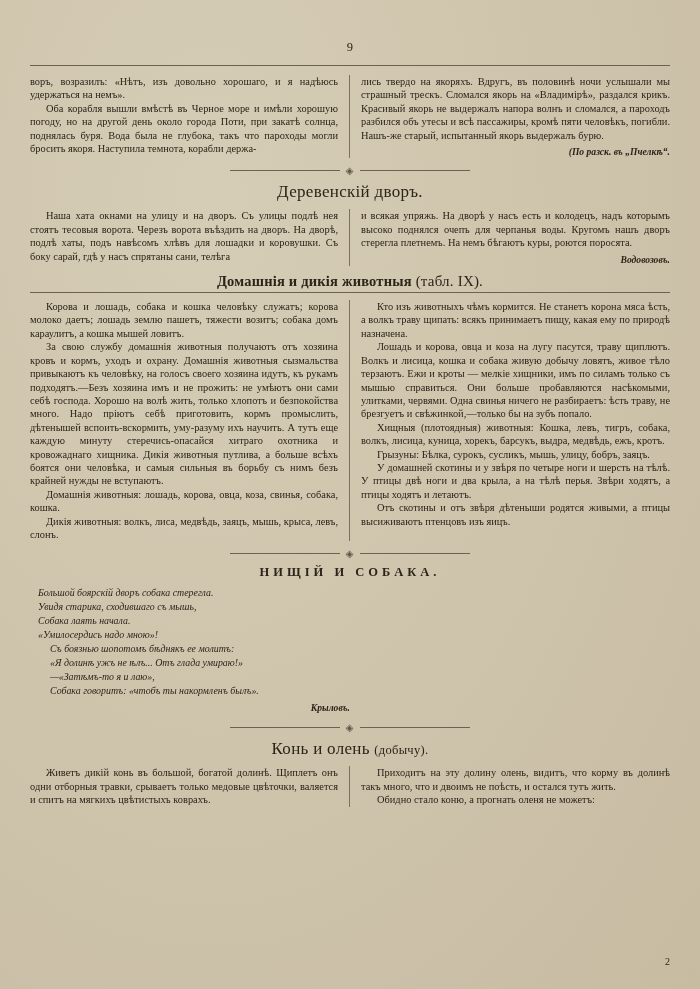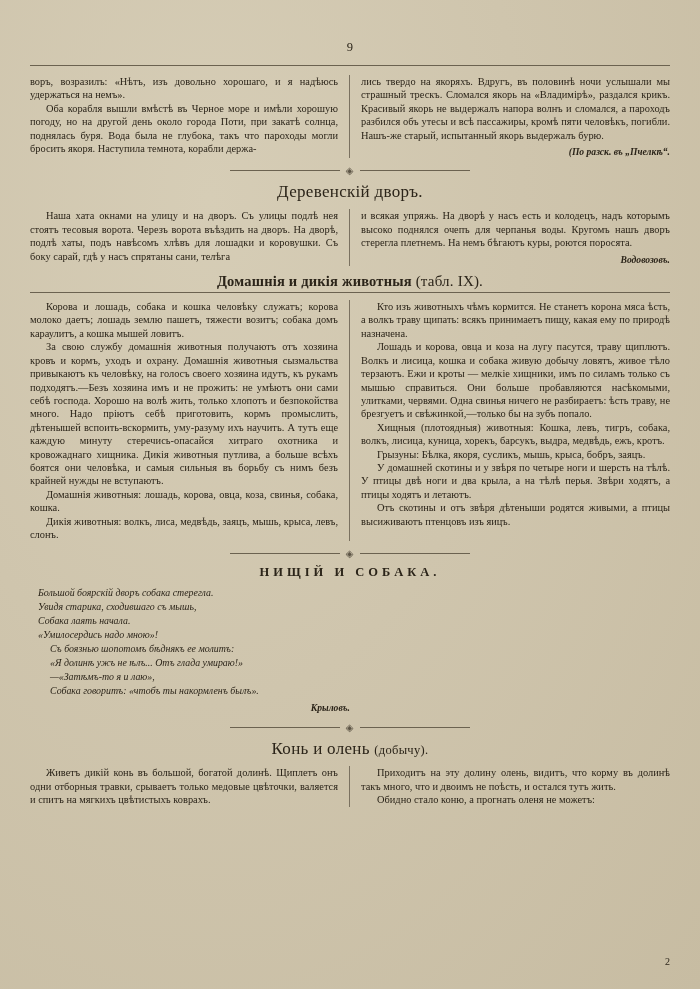--- a/index.html
+++ b/index.html
@@ -168,21 +168,21 @@
       <div class="col left">
         <p class="ind">Корова и лошадь, собака и кошка человѣку служатъ; корова молоко даетъ; лошадь землю пашетъ, тяжести возитъ; собака домъ караулитъ, а кошка мышей ловитъ.</p>
         <p class="ind">За свою службу домашнія животныя получаютъ отъ хозяина кровъ и кормъ, уходъ и охрану. Домашнія животныя сызмальства привыкаютъ къ человѣку, на голосъ своего хозяина идутъ, къ рукамъ подходятъ.—Безъ хозяина имъ и не прожить: не умѣютъ они сами себѣ господа. Хорошо на волѣ жить, только хлопотъ и безпокойства много. Надо прiютъ себѣ приготовить, кормъ промыслить, дѣтенышей вспоить-вскормить, уму-разуму ихъ научить. А тутъ еще каждую минуту стеречись-опасайся хитраго охотника и кровожаднаго хищника. Дикія животныя путлива, а больше всѣхъ боятся они человѣка, и самыя сильныя въ борьбу съ нимъ безъ крайней нужды не вступаютъ.</p>
         <p class="ind">Домашнія животныя: лошадь, корова, овца, коза, свинья, собака, кошка.</p>
         <p class="ind">Дикія животныя: волкъ, лиса, медвѣдь, заяцъ, мышь, крыса, левъ, слонъ.</p>
       </div>
       <div class="col right">
         <p class="ind">Кто изъ животныхъ чѣмъ кормится. Не станетъ корона мяса ѣсть, а волкъ траву щипать: всякъ принимаетъ пищу, какая ему по природѣ назначена.</p>
         <p class="ind">Лошадь и корова, овца и коза на лугу пасутся, траву щиплютъ. Волкъ и лисица, кошка и собака живую добычу ловятъ, живое тѣло терзаютъ. Ежи и кроты — мелкіе хищники, имъ по силамъ только съ мышью справиться. Они больше пробавляются насѣкомыми, улитками, червями. Одна свинья ничего не разбираетъ: ѣсть траву, не брезгуетъ и свѣжинкой,—только бы на зубъ попало.</p>
         <p class="ind">Хищныя (плотоядныя) животныя: Кошка, левъ, тигръ, собака, волкъ, лисица, куница, хорекъ, барсукъ, выдра, медвѣдь, ежъ, кротъ.</p>
-        <p class="ind">Грызуны: Бѣлка, якоря, сусликъ, мышь, крыса, бобръ, заяцъ.</p>
+        <p class="ind">Грызуны: Бѣлка, сурокъ, сусликъ, мышь, улицу, бобръ, заяцъ.</p>
         <p class="ind">У домашней скотины и у звѣря по четыре ноги и шерсть на тѣлѣ. У птицы двѣ ноги и два крыла, а на тѣлѣ перья. Звѣри ходятъ, а птицы ходятъ и летаютъ.</p>
         <p class="ind">Отъ скотины и отъ звѣря дѣтеныши родятся живыми, а птицы высиживаютъ птенцовъ изъ яицъ.</p>
       </div>
     </div>
 
     <div class="orn">
       <span class="orn-lines">
         <span class="ln"></span>
         <span class="dia">◈</span>
         <span class="ln"></span>

